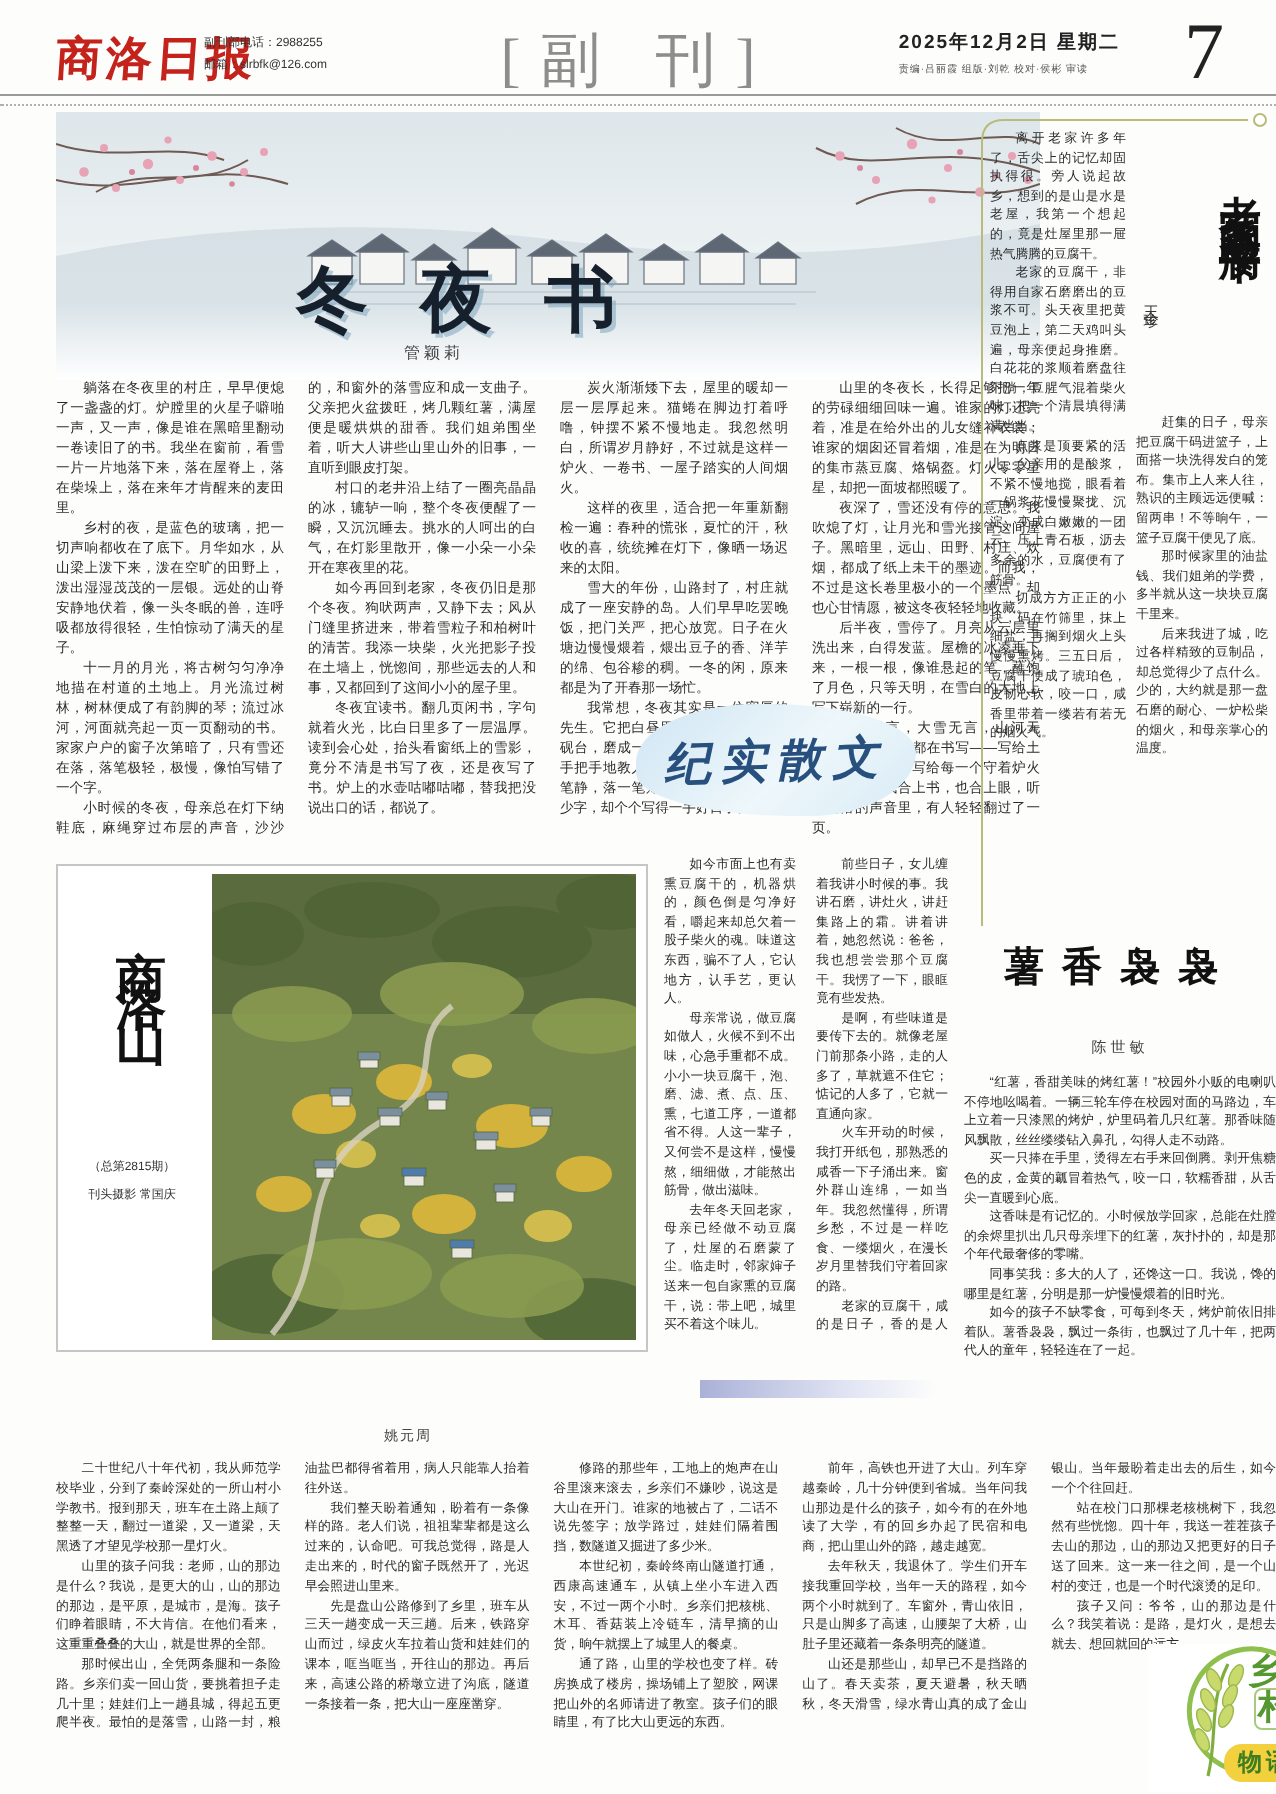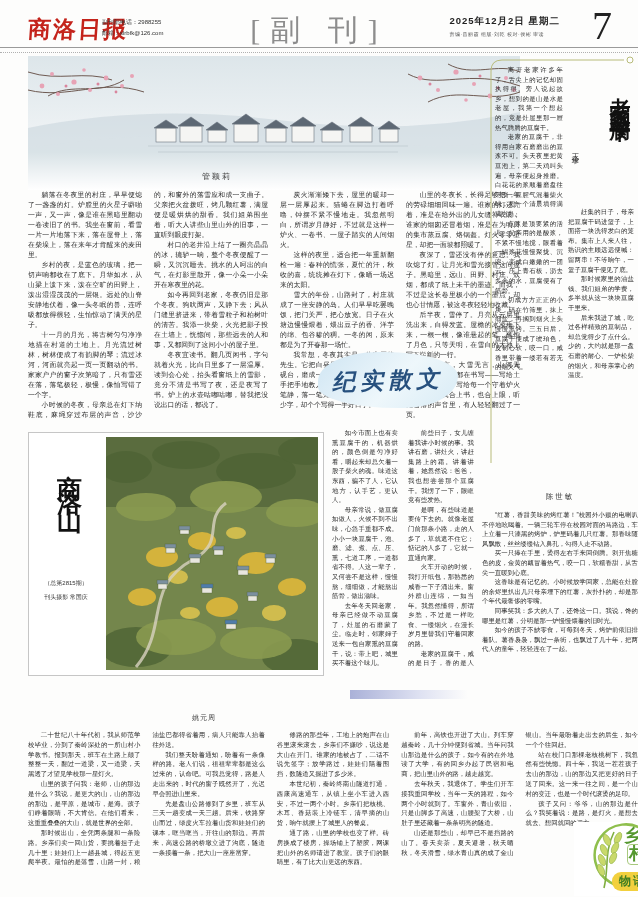--- a/index.html
+++ b/index.html
@@ -166,20 +166,21 @@
     <g fill="#d9859d">
       <circle cx="38" cy="30" r="1.5"></circle>
         <circle cx="70" cy="28" r="1.5"></circle>
         <circle cx="88" cy="36" r="1.4"></circle>
       <circle cx="402" cy="28" r="1.5"></circle>
         <circle cx="452" cy="20" r="1.5"></circle>
         <circle cx="470" cy="32" r="1.4"></circle>
     </g>
     <rect y="96" width="492" height="38" fill="url(#wash)"></rect>
   </svg>
+  <div class="winter-title">冬夜书</div>
   <div class="winter-author">管颖莉</div>
   <div class="winter-body bodytext">
       <p>躺落在冬夜里的村庄，早早便熄了一盏盏的灯。炉膛里的火星子噼啪一声，又一声，像是谁在黑暗里翻动一卷读旧了的书。我坐在窗前，看雪一片一片地落下来，落在屋脊上，落在柴垛上，落在来年才肯醒来的麦田里。</p>
       <p>乡村的夜，是蓝色的玻璃，把一切声响都收在了底下。月华如水，从山梁上泼下来，泼在空旷的田野上，泼出湿湿茂茂的一层银。远处的山脊安静地伏着，像一头冬眠的兽，连呼吸都放得很轻，生怕惊动了满天的星子。</p>
       <p>十一月的月光，将古树匀匀净净地描在村道的土地上。月光流过树林，树林便成了有韵脚的琴；流过冰河，河面就亮起一页一页翻动的书。家家户户的窗子次第暗了，只有雪还在落，落笔极轻，极慢，像怕写错了一个字。</p>
       <p>小时候的冬夜，母亲总在灯下纳鞋底，麻绳穿过布层的声音，沙沙的，和窗外的落雪应和成一支曲子。父亲把火盆拨旺，烤几颗红薯，满屋便是暖烘烘的甜香。我们姐弟围坐着，听大人讲些山里山外的旧事，一直听到眼皮打架。</p>
       <p>村口的老井沿上结了一圈亮晶晶的冰，辘轳一响，整个冬夜便醒了一瞬，又沉沉睡去。挑水的人呵出的白气，在灯影里散开，像一小朵一小朵开在寒夜里的花。</p>
       <p>如今再回到老家，冬夜仍旧是那个冬夜。狗吠两声，又静下去；风从门缝里挤进来，带着雪粒子和柏树叶的清苦。我添一块柴，火光把影子投在土墙上，恍惚间，那些远去的人和事，又都回到了这间小小的屋子里。</p>
       <p>冬夜宜读书。翻几页闲书，字句就着火光，比白日里多了一层温厚。读到会心处，抬头看窗纸上的雪影，竟分不清是书写了夜，还是夜写了书。炉上的水壶咕嘟咕嘟，替我把没说出口的话，都说了。</p>
       <p>炭火渐渐矮下去，屋里的暖却一层一层厚起来。猫蜷在脚边打着呼噜，钟摆不紧不慢地走。我忽然明白，所谓岁月静好，不过就是这样一炉火、一卷书、一屋子踏实的人间烟火。</p>
@@ -289,20 +290,21 @@
       <p>如今市面上也有卖熏豆腐干的，机器烘的，颜色倒是匀净好看，嚼起来却总欠着一股子柴火的魂。味道这东西，骗不了人，它认地方，认手艺，更认人。</p>
       <p>母亲常说，做豆腐如做人，火候不到不出味，心急手重都不成。小小一块豆腐干，泡、磨、滤、煮、点、压、熏，七道工序，一道都省不得。人这一辈子，又何尝不是这样，慢慢熬，细细做，才能熬出筋骨，做出滋味。</p>
       <p>去年冬天回老家，母亲已经做不动豆腐了，灶屋的石磨蒙了尘。临走时，邻家婶子送来一包自家熏的豆腐干，说：带上吧，城里买不着这个味儿。</p>
       <p>前些日子，女儿缠着我讲小时候的事。我讲石磨，讲灶火，讲赶集路上的霜。讲着讲着，她忽然说：爸爸，我也想尝尝那个豆腐干。我愣了一下，眼眶竟有些发热。</p>
       <p>是啊，有些味道是要传下去的。就像老屋门前那条小路，走的人多了，草就遮不住它；惦记的人多了，它就一直通向家。</p>
       <p>火车开动的时候，我打开纸包，那熟悉的咸香一下子涌出来。窗外群山连绵，一如当年。我忽然懂得，所谓乡愁，不过是一样吃食、一缕烟火，在漫长岁月里替我们守着回家的路。</p>
       <p>老家的豆腐干，咸的是日子，香的是人心。</p>
     </div>
 
   <div class="potato">
+    <div class="potato-title">薯香袅袅</div>
     <div class="potato-author">陈世敏</div>
     <div class="potato-body">
         <p>“红薯，香甜美味的烤红薯！”校园外小贩的电喇叭不停地吆喝着。一辆三轮车停在校园对面的马路边，车上立着一只漆黑的烤炉，炉里码着几只红薯。那香味随风飘散，丝丝缕缕钻入鼻孔，勾得人走不动路。</p>
         <p>买一只捧在手里，烫得左右手来回倒腾。剥开焦糖色的皮，金黄的瓤冒着热气，咬一口，软糯香甜，从舌尖一直暖到心底。</p>
         <p>这香味是有记忆的。小时候放学回家，总能在灶膛的余烬里扒出几只母亲埋下的红薯，灰扑扑的，却是那个年代最奢侈的零嘴。</p>
         <p>同事笑我：多大的人了，还馋这一口。我说，馋的哪里是红薯，分明是那一炉慢慢煨着的旧时光。</p>
         <p>如今的孩子不缺零食，可每到冬天，烤炉前依旧排着队。薯香袅袅，飘过一条街，也飘过了几十年，把两代人的童年，轻轻连在了一起。</p>
       </div>
   </div>
 

